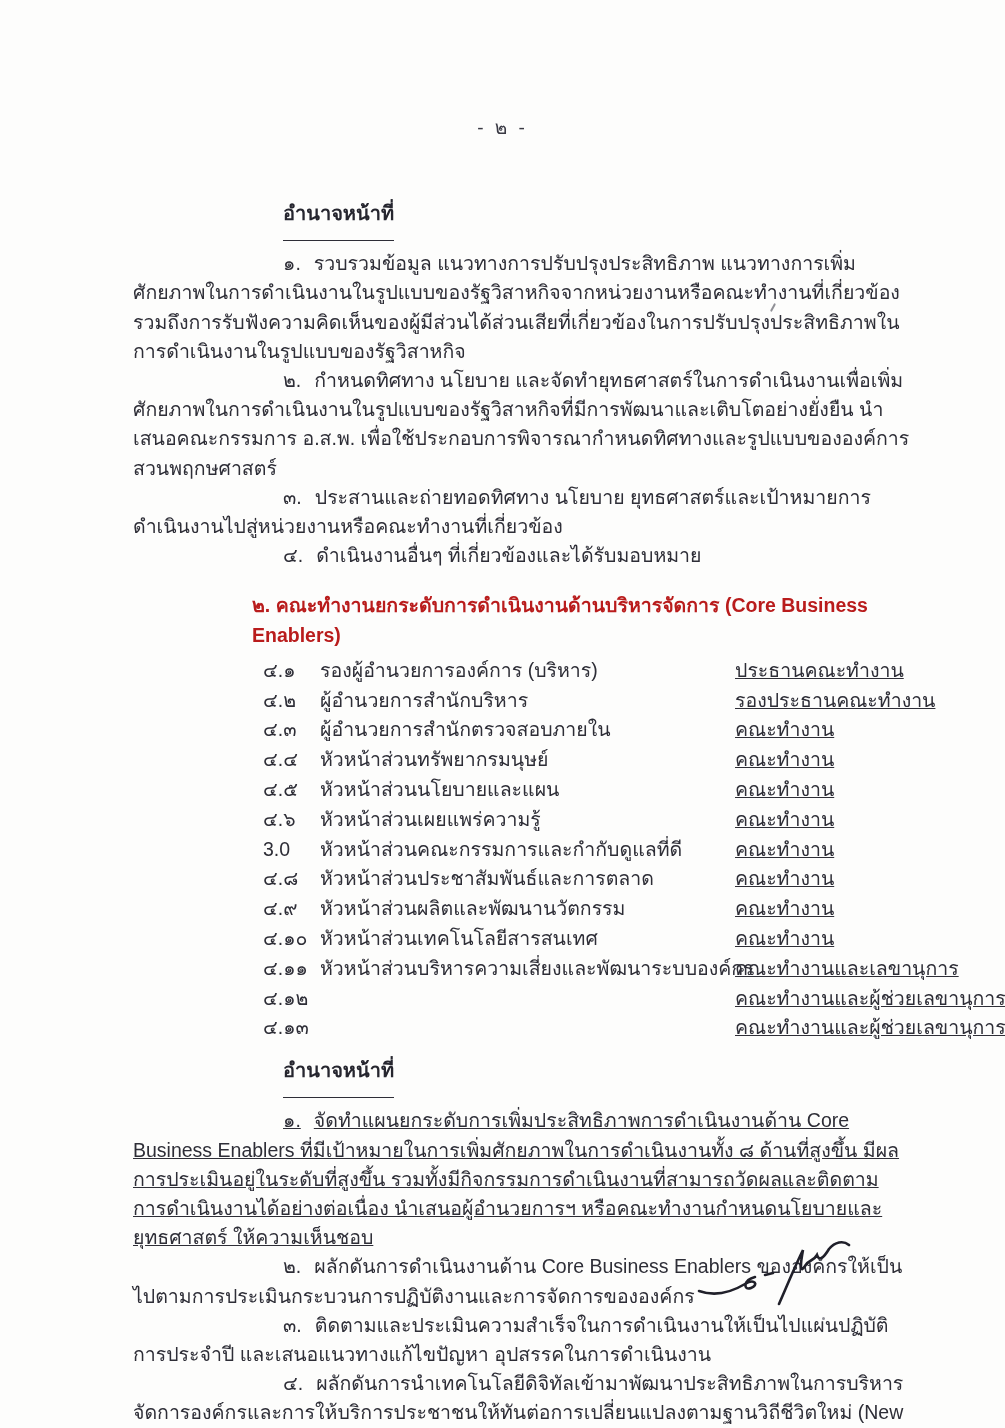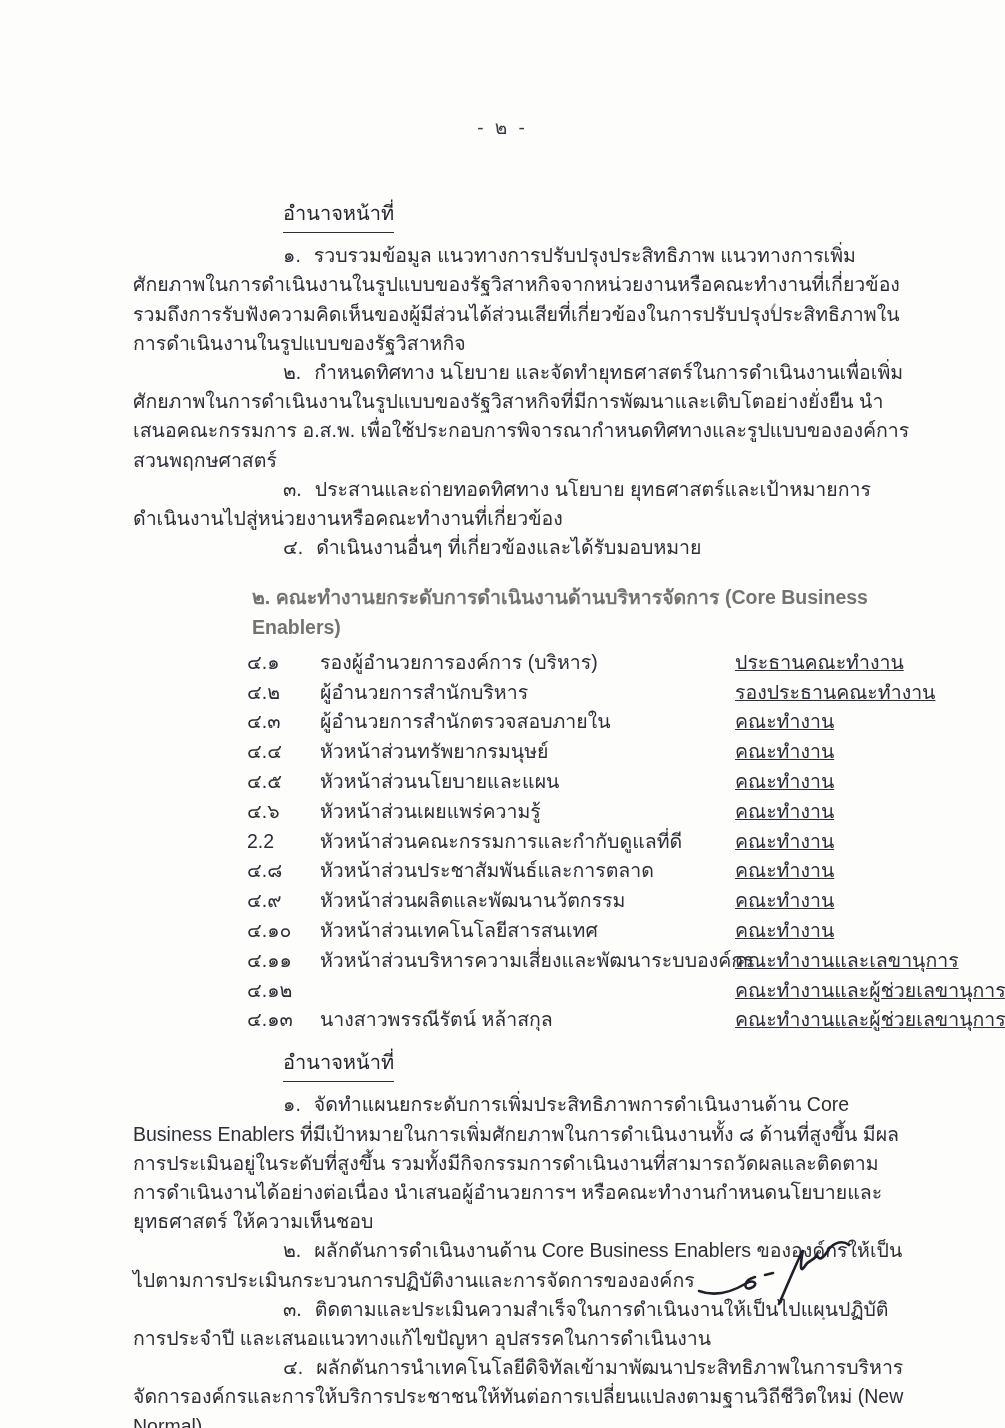--- a/index.html
+++ b/index.html
@@ -19,39 +19,39 @@
     text-align:center; font-size:19px; letter-spacing:3px;
     color:#3a3a44;
   }
   .content {
     position:absolute; left:133px; top:199px; width:778px;
     font-size:19.5px; line-height:29.2px;
     overflow-wrap:break-word;
   }
   .duties-heading {
     display:table;
-    font-weight:normal; font-size:20px;
+    font-weight:bold; font-size:20px;
     margin:0 0 8px 150px;
     border-bottom:1.7px solid #2e2e37;
-    padding-bottom:4px;
+    padding-bottom:12px;
     color:#26262f;
   }
   .duties-heading.second { margin-top:13px; }
   p.duty { margin:0; text-indent:150px; }
   .item-no { padding-right:13px; }
   .committee-heading {
-    font-weight:bold; color:#737373;
+    font-weight:bold; color:#b91c1c;
     margin:21px 0 6px 119px;
   }
   .members { position:relative; }
   .member-row { position:relative; height:29.8px; }
-  .m-no   { position:absolute; left:114px; white-space:nowrap; }
+  .m-no   { position:absolute; left:130px; white-space:nowrap; }
   .m-title{ position:absolute; left:187px; white-space:nowrap; }
   .m-role { position:absolute; left:602px; white-space:nowrap;text-decoration:underline; }
-  .sec-b p.duty:first-of-type { margin-top:5px; }
+  .sec-b p.duty:first-of-type { margin-top:5px;text-decoration:underline; }
   .signature {
     position:absolute; left:693px; top:1238px;
     width:160px; height:78px;
   }
   .stray-tick {
     position:absolute; left:772px; top:303px;
     width:2px; height:9px; background:#6b6b74;
     transform:rotate(28deg); border-radius:1px; opacity:.75;
   }
   .stray-dot {
@@ -103,21 +103,21 @@
           <span class="m-no">๔.๕</span>
           <span class="m-title">หัวหน้าส่วนนโยบายและแผน</span>
           <span class="m-role">คณะทำงาน</span>
         </div>
       <div class="member-row">
           <span class="m-no">๔.๖</span>
           <span class="m-title">หัวหน้าส่วนเผยแพร่ความรู้</span>
           <span class="m-role">คณะทำงาน</span>
         </div>
       <div class="member-row">
-          <span class="m-no">2.2</span>
+          <span class="m-no">3.0</span>
           <span class="m-title">หัวหน้าส่วนคณะกรรมการและกำกับดูแลที่ดี</span>
           <span class="m-role">คณะทำงาน</span>
         </div>
       <div class="member-row">
           <span class="m-no">๔.๘</span>
           <span class="m-title">หัวหน้าส่วนประชาสัมพันธ์และการตลาด</span>
           <span class="m-role">คณะทำงาน</span>
         </div>
       <div class="member-row">
           <span class="m-no">๔.๙</span>
@@ -133,21 +133,20 @@
           <span class="m-no">๔.๑๑</span>
           <span class="m-title">หัวหน้าส่วนบริหารความเสี่ยงและพัฒนาระบบองค์กร</span>
           <span class="m-role">คณะทำงานและเลขานุการ</span>
         </div>
       <div class="member-row">
           <span class="m-no">๔.๑๒</span>
           <span class="m-role">คณะทำงานและผู้ช่วยเลขานุการ</span>
         </div>
       <div class="member-row">
           <span class="m-no">๔.๑๓</span>
-          <span class="m-title">นางสาวพรรณีรัตน์ หล้าสกุล</span>
           <span class="m-role">คณะทำงานและผู้ช่วยเลขานุการ</span>
         </div>
     </div>
 
     <div class="sec-b">
       <div class="duties-heading second">อำนาจหน้าที่</div>
       <p class="duty"><span class="item-no">๑.</span><span>จัดทำแผนยกระดับการเพิ่มประสิทธิภาพการดำเนินงานด้าน Core Business Enablers ที่มีเป้าหมายในการเพิ่มศักยภาพในการดำเนินงานทั้ง ๘ ด้านที่สูงขึ้น มีผลการประเมินอยู่ในระดับที่สูงขึ้น รวมทั้งมีกิจกรรมการดำเนินงานที่สามารถวัดผลและติดตามการดำเนินงานได้อย่างต่อเนื่อง นำเสนอผู้อำนวยการฯ หรือคณะทำงานกำหนดนโยบายและยุทธศาสตร์ ให้ความเห็นชอบ</span></p>
       <p class="duty"><span class="item-no">๒.</span><span>ผลักดันการดำเนินงานด้าน Core Business Enablers ขององค์กรให้เป็นไปตามการประเมินกระบวนการปฏิบัติงานและการจัดการขององค์กร</span></p>
       <p class="duty"><span class="item-no">๓.</span><span>ติดตามและประเมินความสำเร็จในการดำเนินงานให้เป็นไปแผนปฏิบัติการประจำปี และเสนอแนวทางแก้ไขปัญหา อุปสรรคในการดำเนินงาน</span></p>
       <p class="duty"><span class="item-no">๔.</span><span>ผลักดันการนำเทคโนโลยีดิจิทัลเข้ามาพัฒนาประสิทธิภาพในการบริหารจัดการองค์กรและการให้บริการประชาชนให้ทันต่อการเปลี่ยนแปลงตามฐานวิถีชีวิตใหม่ (New Normal)</span></p>

